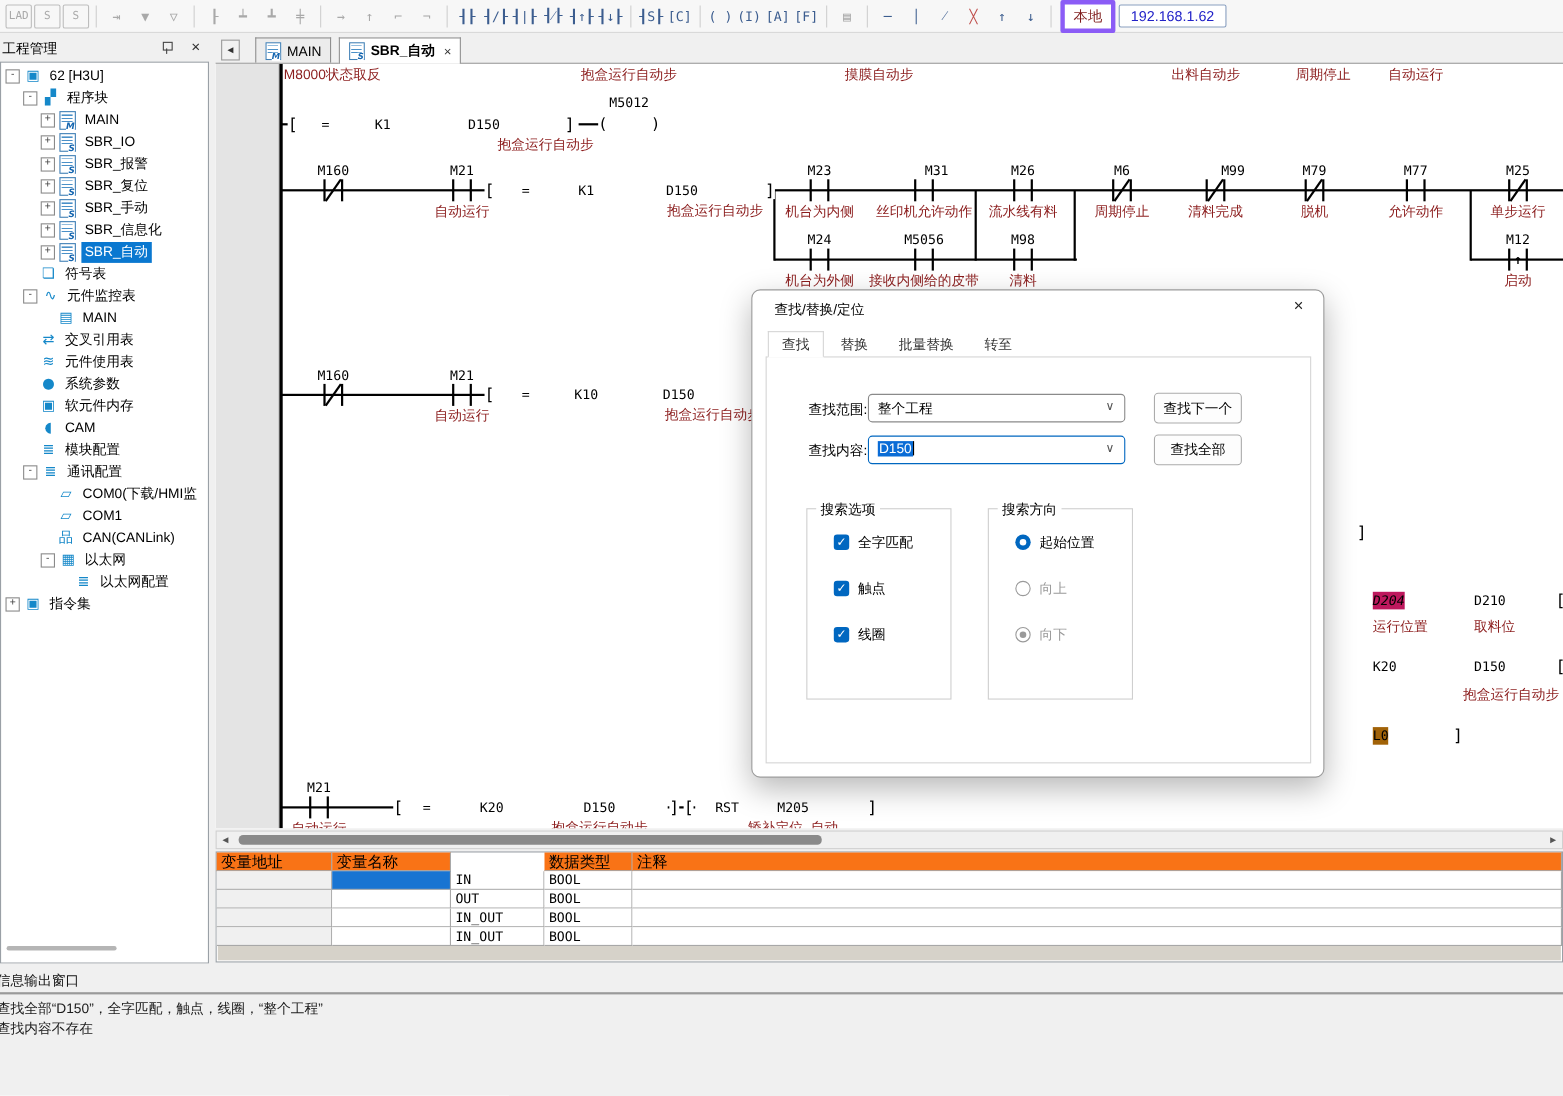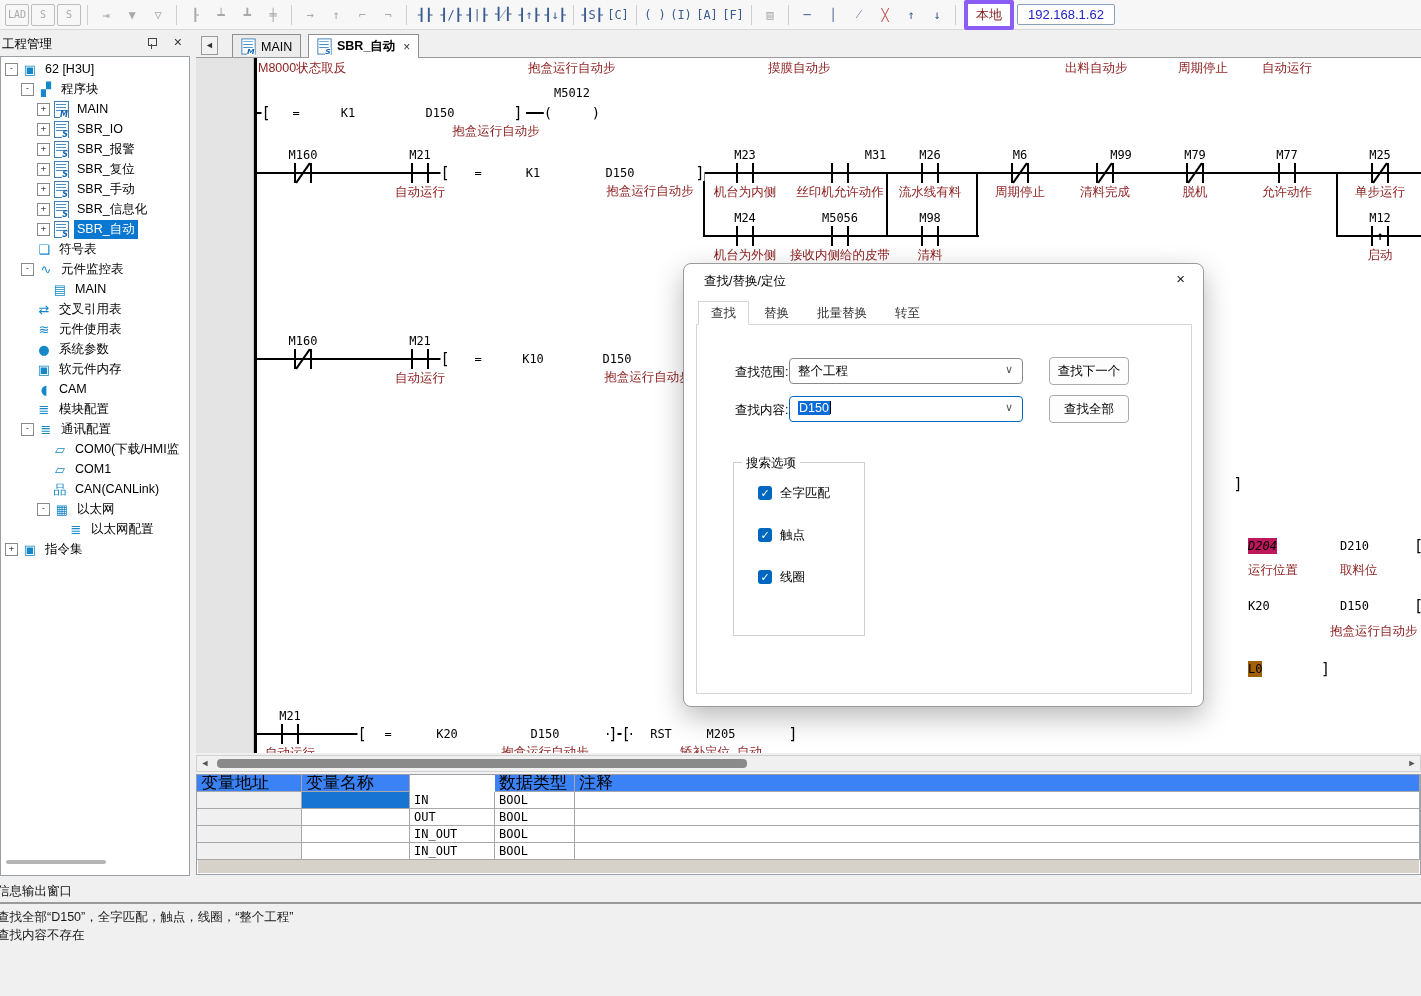--- a/index.html
+++ b/index.html
@@ -64,21 +64,21 @@
   .contact .sl{position:absolute;left:11px;top:-2px;width:2px;height:24px;background:#000;transform:rotate(35deg)}
   .contact .up{position:absolute;left:6px;top:1px;width:12px;text-align:center;font:bold 12px/18px "DejaVu Sans Mono",monospace}
   
   #hscroll{left:196px;top:755px;width:1225px;height:17px;background:#f0f0f0;border:1px solid #d0d0d0;box-sizing:border-box}
   #hthumb{position:absolute;left:20px;top:3px;width:530px;height:9px;background:#8a8a8a;border-radius:4px}
   .harrow{position:absolute;top:2px;width:14px;height:11px;color:#555;font-size:9px;line-height:11px;text-align:center}
   #vartable{left:196px;top:774px;width:1225px;height:101px;background:#fff;border:1px solid #9aa0a6;box-sizing:border-box}
   .vt-row{display:flex;height:17px}
   .vt-cell{border-right:1px solid #a8a8a8;border-bottom:1px solid #a8a8a8;box-sizing:border-box;overflow:hidden;
            font-family:"DejaVu Sans Mono",monospace;font-size:12px;line-height:16px;padding-left:4px;background:#fff}
-  .vt-head .vt-cell{background:#3b82f6;font-family:"Liberation Sans",sans-serif;font-size:17px}
+  .vt-head .vt-cell{background:#f97316;font-family:"Liberation Sans",sans-serif;font-size:14px}
   .vt-cell.gcol{background:#f0f0f0}
   .vt-cell.selcell{background:#1874d2}
   #vtStrip{position:absolute;left:1px;right:1px;bottom:1px;height:13px;background:#d6d2c9}
   #output{left:0;top:876px;width:1421px;height:120px;background:#f0f0f0}
   #outTitle{position:absolute;left:-3px;top:7px;font-size:12.5px;color:#111}
   #outLine{position:absolute;left:0;top:26px;width:1421px;height:2px;background:#9a9a9a}
   .outtxt{position:absolute;left:-3px;font-size:12.5px;color:#1a1a1a;white-space:nowrap}
   
   #dialog{left:683px;top:263px;width:519px;height:442px;background:#fff;border:1px solid #9b9b9b;border-radius:8px;
           box-shadow:0 10px 28px rgba(0,0,0,.28);z-index:10}
@@ -371,21 +371,21 @@
     <div class="contact" style="left: 537px; top: 105px;">
       <i class="b1"></i>
       <i class="b2"></i>
     </div>
     <div class="ltext c" style="left: 549px; top: 89px;">M23</div>
     <div class="lcom c" style="left: 549px; top: 127px;">机台为内侧</div>
     <div class="contact" style="left: 632px; top: 105px;">
       <i class="b1"></i>
       <i class="b2"></i>
     </div>
-    <div class="ltext c" style="left: 668px; top: 89px; padding-left: 23px;">M31</div>
+    <div class="ltext c" style="left: 644px; top: 89px; padding-left: 23px;">M31</div>
     <div class="lcom c" style="left: 644px; top: 127px;">丝印机允许动作</div>
     <div class="contact" style="left: 722px; top: 105px;">
       <i class="b1"></i>
       <i class="b2"></i>
     </div>
     <div class="ltext c" style="left: 734px; top: 89px;">M26</div>
     <div class="lcom c" style="left: 734px; top: 127px;">流水线有料</div>
     <div class="contact" style="left: 812px; top: 105px;">
       <i class="b1"></i>
       <i class="b2"></i>
@@ -597,14 +597,29 @@
         </div>
         <div class="opt" style="top: 64px;">
           <span class="cb">✓</span>
           <span class="optlbl">触点</span>
         </div>
         <div class="opt" style="top: 106px;">
           <span class="cb">✓</span>
           <span class="optlbl">线圈</span>
         </div>
       </div>
+    <div class="grp" style="left:201px;top:137px" id="grpDirection">
+      <span class="leg">搜索方向</span>
+    <div class="opt" style="top: 22px;">
+          <span class="rd on"></span>
+          <span class="optlbl">起始位置</span>
+        </div>
+        <div class="opt" style="top: 64px;">
+          <span class="rd off"></span>
+          <span class="optlbl dim">向上</span>
+        </div>
+        <div class="opt" style="top: 106px;">
+          <span class="rd disSel"></span>
+          <span class="optlbl dim">向下</span>
+        </div>
+      </div>
   </div>
 </div>
 
 </body></html>

